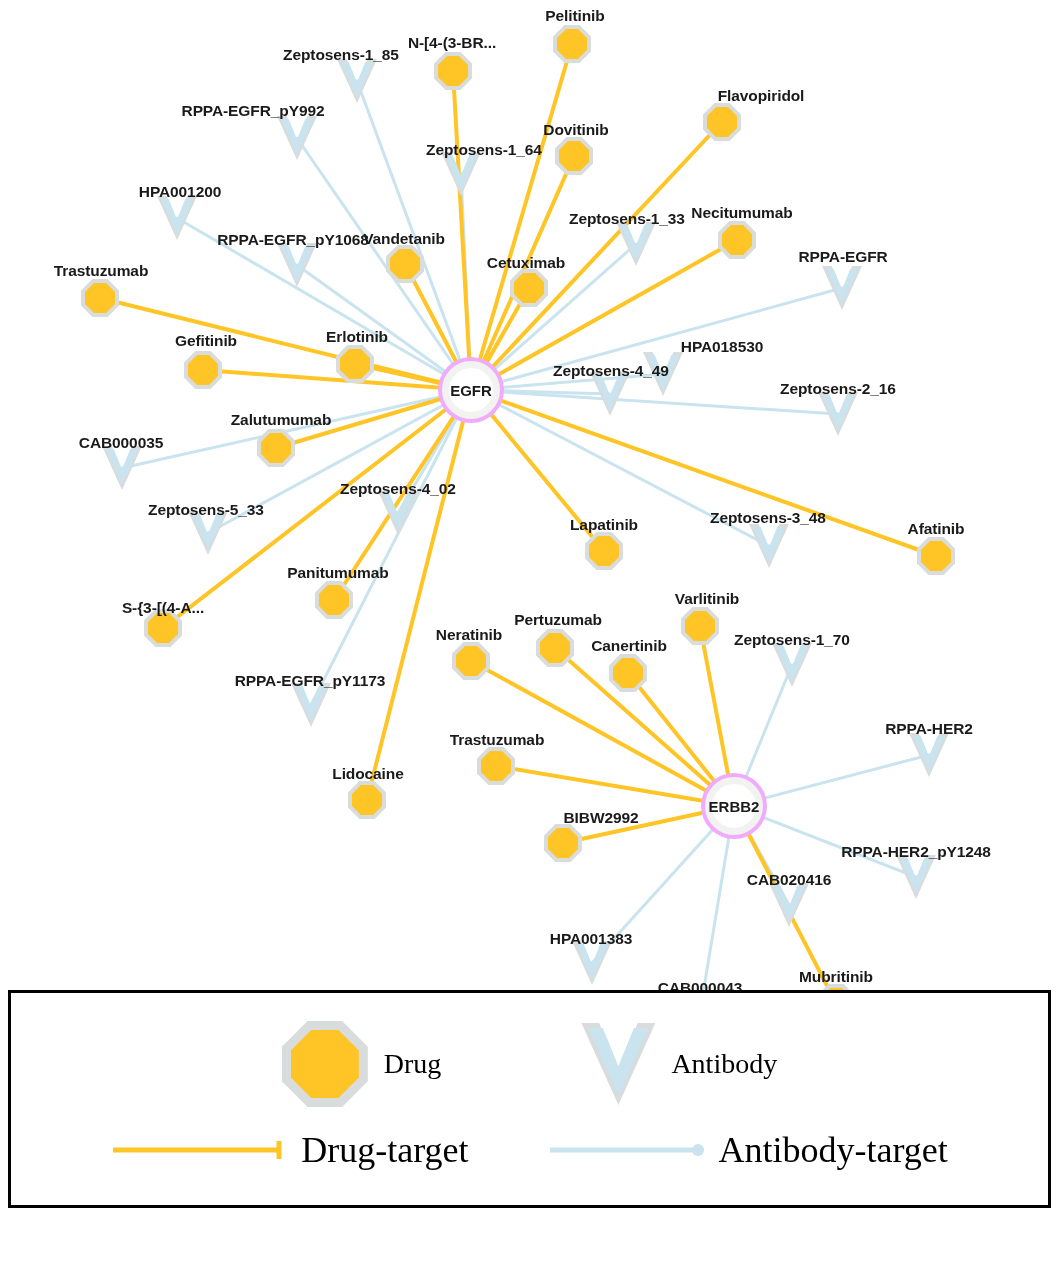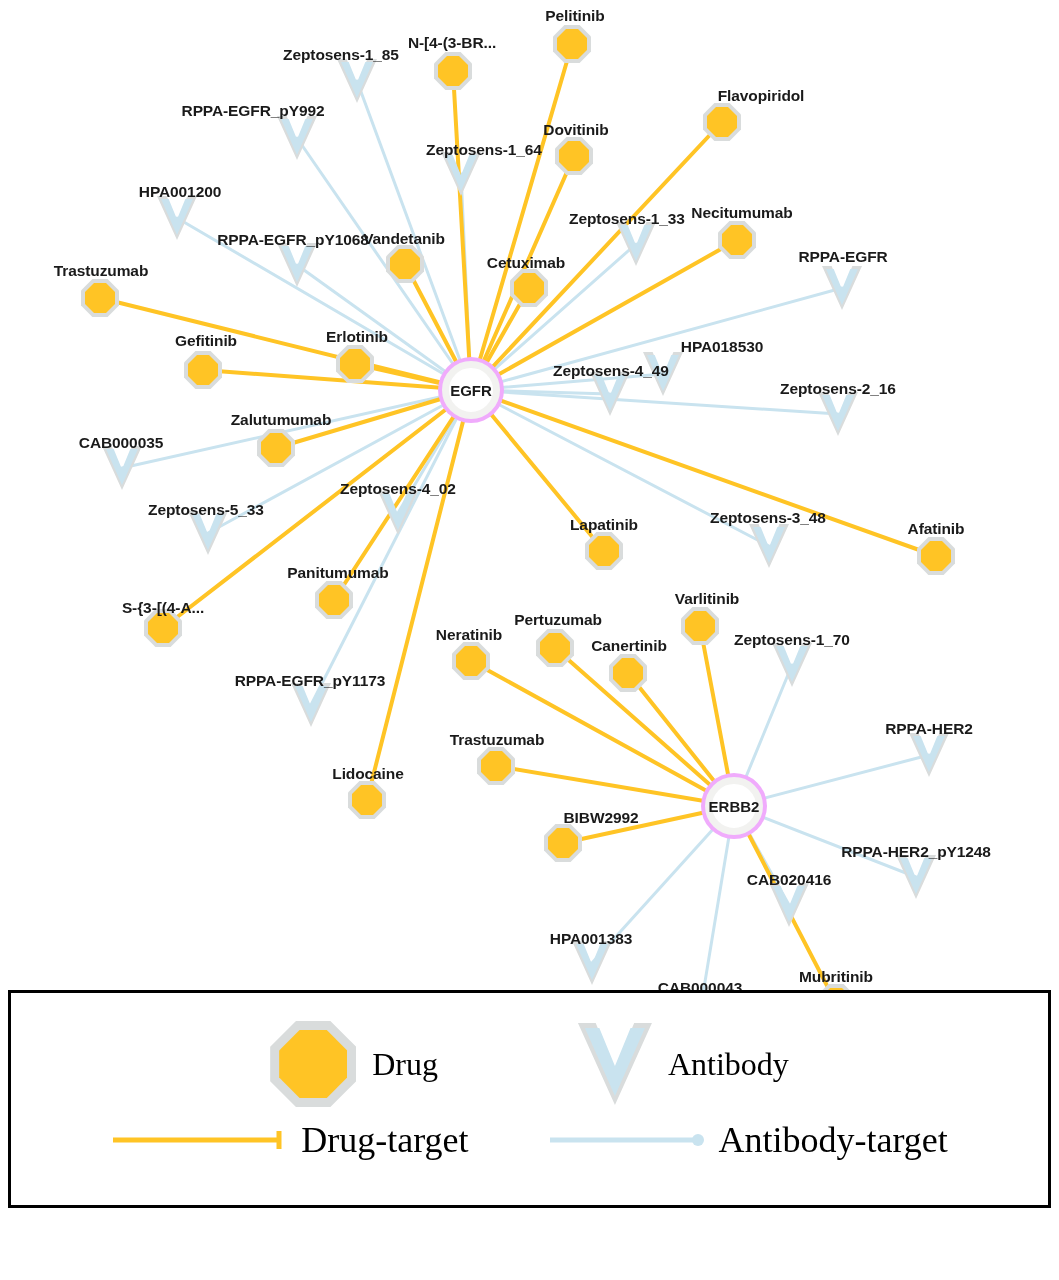--- a/index.html
+++ b/index.html
@@ -132,29 +132,29 @@
     justify-content: center;
     gap: 0px;
     padding-top: 28px;
   }
   .legend-entry {
     display: flex;
     align-items: center;
   }
   .legend-entry .lab {
     font-family: "Liberation Serif", serif;
-    font-size: 32px;
+    font-size: 28px;
     color: #000;
     margin-left: 16px;
   }
   .legend-row2 {
     display: flex;
     align-items: center;
     justify-content: center;
-    margin-top: 12px;
+    margin-top: 22px;
     gap: 80px;
   }
   .legend-edge-entry {
     display: flex;
     align-items: center;
   }
   .legend-edge-entry .lab {
     font-family: "Liberation Serif", serif;
     font-size: 36px;
     color: #000;

